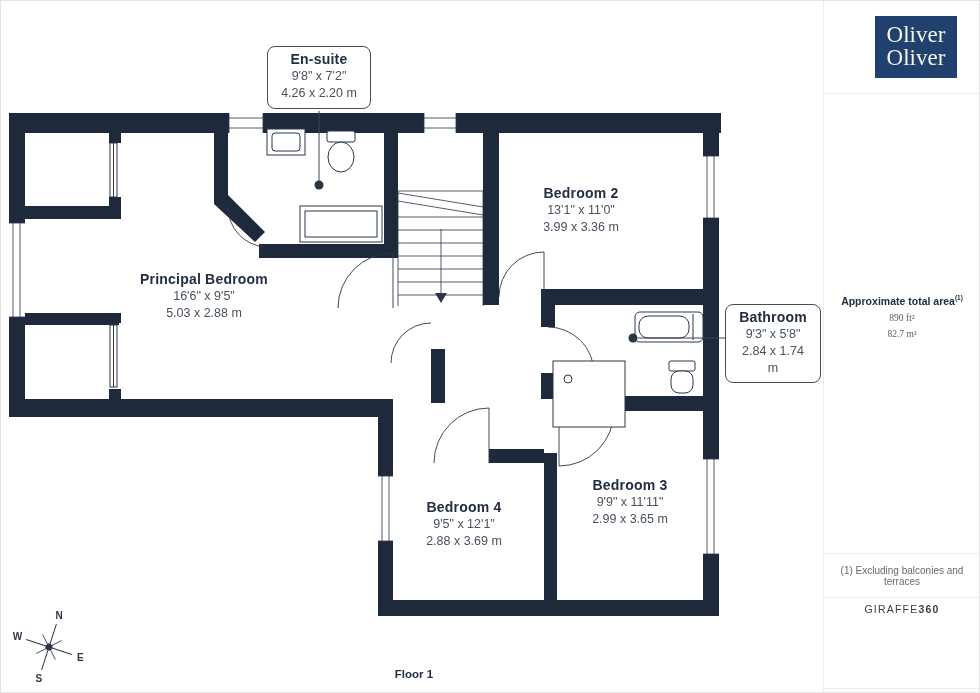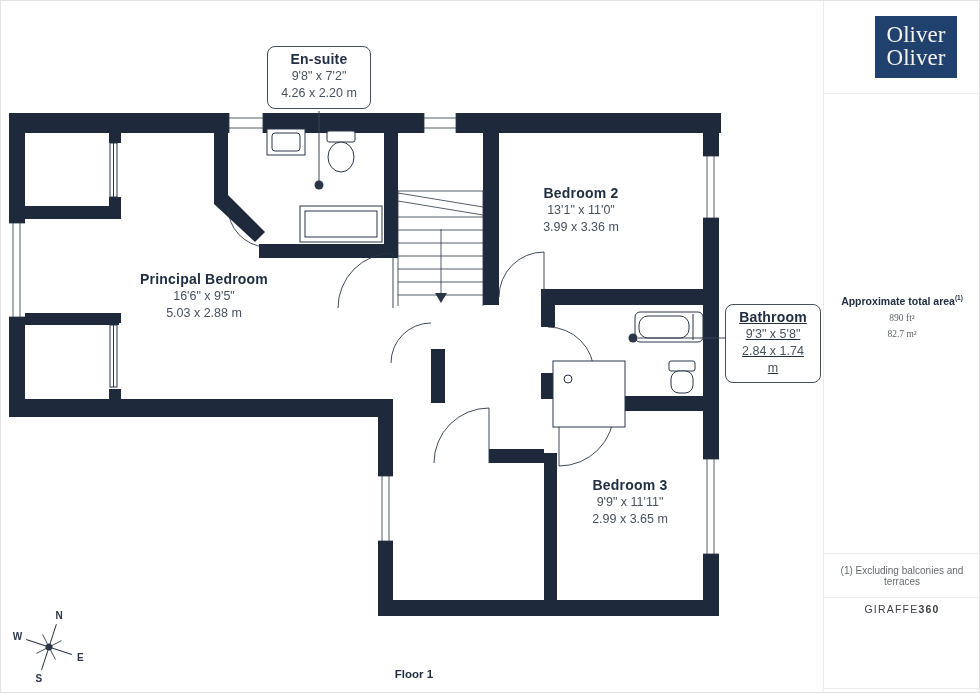--- a/index.html
+++ b/index.html
@@ -18,21 +18,21 @@
   
   .room-label{position:absolute;display:flex;flex-direction:column;align-items:center;
     text-align:center;color:var(--ink);z-index:3;}
   .room-label .name{font-weight:bold;font-size:14px;letter-spacing:.2px;}
   .room-label .dims{font-size:12.5px;color:var(--dim);line-height:1.3;margin-top:1px;}
   .boxed{background:#fff;border:1.5px solid #454e5c;border-radius:8px;padding:4px 10px 6px;}
 
   .lbl-ensuite{left:266px;top:45px;width:104px;}
   .lbl-bedroom2{left:490px;top:184px;width:180px;}
   .lbl-principal{left:108px;top:270px;width:190px;}
-  .lbl-bathroom{left:724px;top:303px;width:96px;text-decoration:underline;}
+  .lbl-bathroom{left:724px;top:303px;width:96px;}
   .lbl-bedroom4{left:373px;top:498px;width:180px;}
   .lbl-bedroom3{left:539px;top:476px;width:180px;}
 
   .floor-label{position:absolute;left:363px;top:667px;width:100px;text-align:center;
     font-size:11.5px;font-weight:bold;color:var(--ink);z-index:3;}
 
   
   .sidebar{position:absolute;left:822px;top:0;width:157px;height:693px;
     border-left:1px solid var(--hair);background:#fff;z-index:4;}
   .logo-section{height:93px;border-bottom:1px solid var(--hair);
@@ -235,20 +235,25 @@
     <span class="dims">16'6" x 9'5"</span>
     <span class="dims">5.03 x 2.88 m</span>
   </div>
 
   <div class="room-label boxed lbl-bathroom">
     <span class="name">Bathroom</span>
     <span class="dims">9'3" x 5'8"</span>
     <span class="dims">2.84 x 1.74 m</span>
   </div>
 
+  <div class="room-label lbl-bedroom4">
+    <span class="name">Bedroom 4</span>
+    <span class="dims">9'5" x 12'1"</span>
+    <span class="dims">2.88 x 3.69 m</span>
+  </div>
 
   <div class="room-label lbl-bedroom3">
     <span class="name">Bedroom 3</span>
     <span class="dims">9'9" x 11'11"</span>
     <span class="dims">2.99 x 3.65 m</span>
   </div>
 
   <div class="floor-label">Floor 1</div>
 
   <div class="sidebar">

